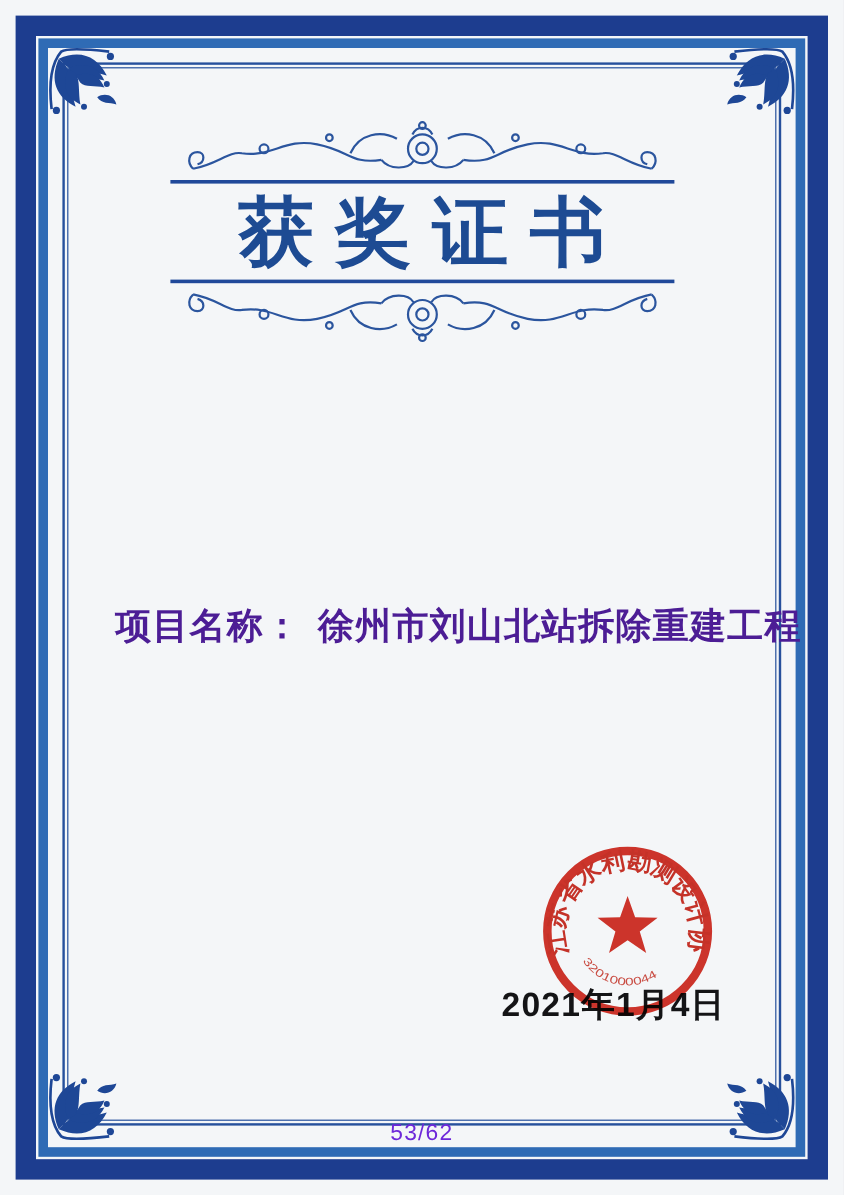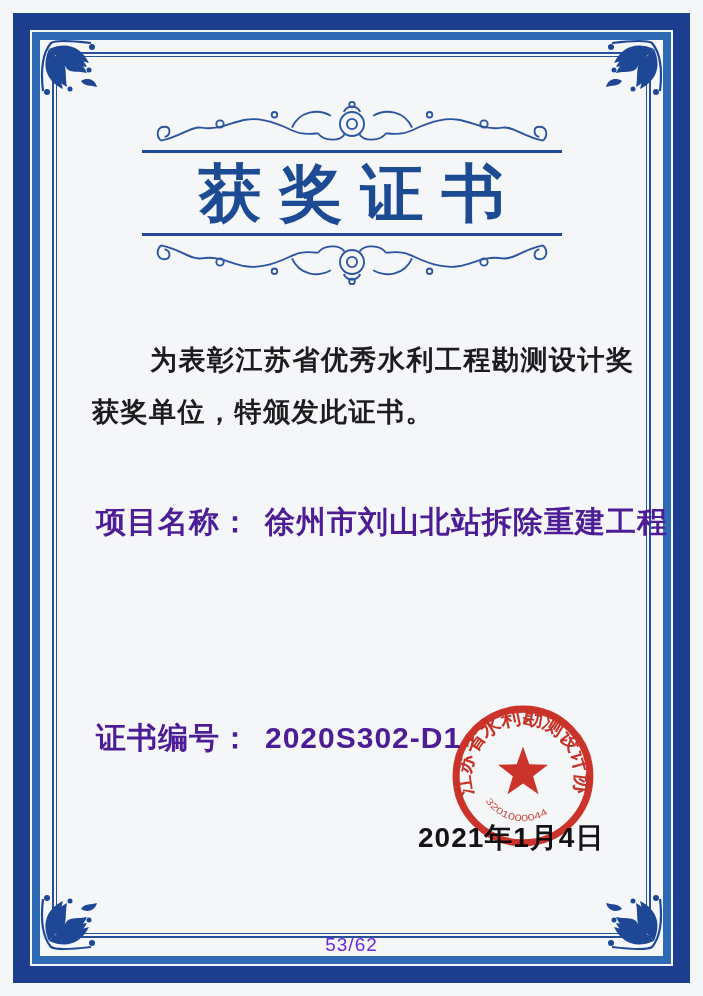--- a/index.html
+++ b/index.html
@@ -120,30 +120,23 @@
         <use href="#flourish"></use>
       </svg>
     <div class="rule"></div>
     <div class="cert-title">获奖证书</div>
     <div class="rule"></div>
     <svg class="flourish bottom" viewBox="0 0 430 52">
         <use href="#flourish"></use>
       </svg>
   </div>
 
-  <div class="body-par">
-    <span class="l1">为表彰江苏省优秀水利工程勘测设计奖</span>
-    <span class="l2">获奖单位，特颁发此证书。</span>
-  </div>
 
   <div class="field-row row-project">
     <span class="label">项目名称：</span><span class="value">徐州市刘山北站拆除重建工程</span>
-  </div>
-  <div class="field-row row-certno">
-    <span class="label">证书编号：</span><span class="value">2020S302-D1</span>
   </div>
 
   <div class="date-line">2021年1月4日</div>
 
   <svg class="seal" viewBox="0 0 150 150">
     <circle cx="75" cy="75" r="66" fill="none" stroke="#d32b20" stroke-width="7"></circle>
     <polygon points="75,46 81.2,63.5 99.7,64 85,75.2 90.3,93 75,82.5 59.7,93 65,75.2 50.3,64 68.8,63.5" fill="#d32b20"></polygon>
     <defs>
       <path id="sealArc" d="M 26 93 A 52 52 0 1 1 124 93" fill="none"></path>
       <path id="sealCodeArc" d="M 36 96 A 44 44 0 0 0 114 96" fill="none"></path>

